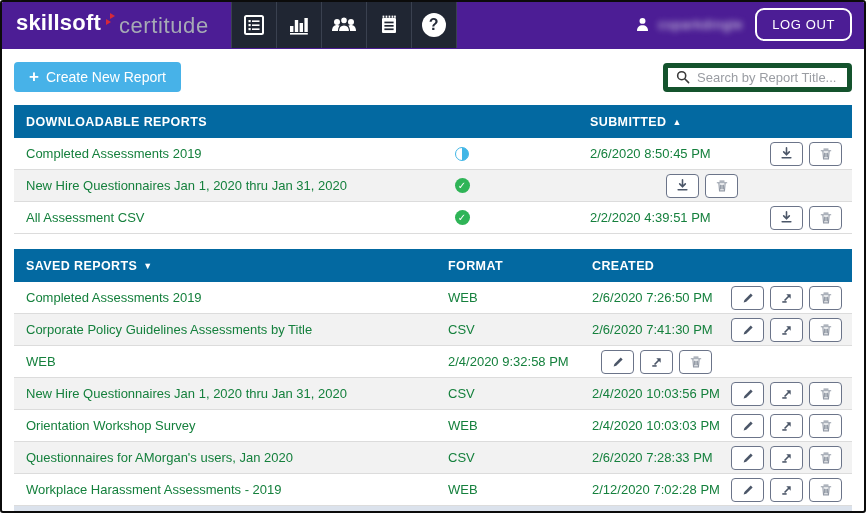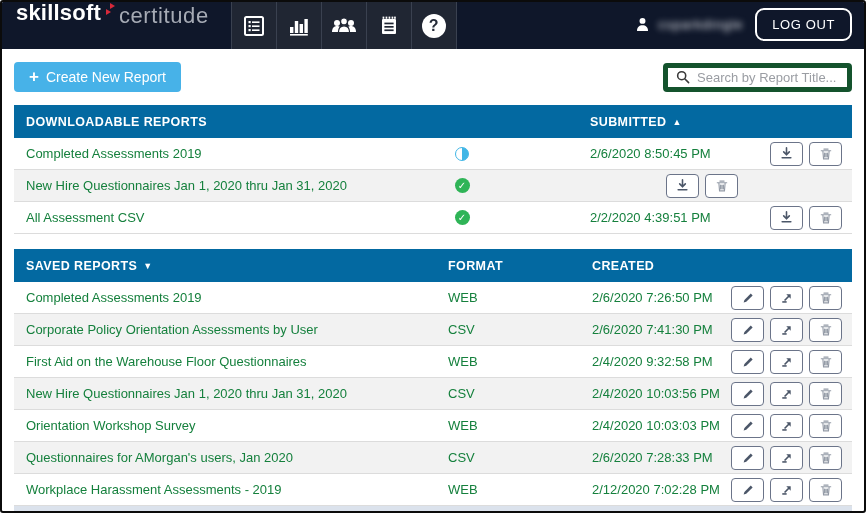--- a/index.html
+++ b/index.html
@@ -8,22 +8,22 @@
 
   .screen {
     width:866px; height:513px;
     border:2px solid #0b0b0b; border-radius:3px;
     background:#ffffff; overflow:hidden;
     position:relative; display:flex; flex-direction:column;
   }
 
   
   .topbar {
-    height:47px; background:#0f172a; flex:0 0 47px;
-    display:flex; padding:0 12px 2px 14px;
+    height:47px; background:#4c1d95; flex:0 0 47px;
+    display:flex; align-items:center; padding:0 12px 2px 14px;
   }
   .logo { display:flex; align-items:flex-start; line-height:1; user-select:none; }
   .logo .brand { color:#ffffff; font-weight:bold; font-size:22px; letter-spacing:0.2px; }
   .logo .mark { width:16px; height:16px; margin:0 1px 0 1px; }
   .logo .product { color:#a6abb5; font-weight:300; font-size:22px; letter-spacing:0.6px; margin-top:3px; }
 
   .nav-icons { display:flex; margin-left:22px; height:47px; border-left:1px solid #3a4150; }
   .nav-cell {
     width:45px; height:47px; display:flex; align-items:center; justify-content:center;
     border-right:1px solid #3a4150; background:#202633; cursor:pointer;
@@ -308,21 +308,21 @@
           </button>
           <button class="icon-btn">
             <svg width="14" height="14" viewBox="0 0 16 16">
               <path d="M5.6 2.4 h4.8 M2.6 4.3 h10.8 M4.4 4.3 l.8 9.3 h5.6 l.8-9.3 M6.4 6.8 v4.6 M8 6.8 v4.6 M9.6 6.8 v4.6" fill="none" stroke="#939aa6" stroke-width="1.3" stroke-linecap="round"></path>
             </svg>
           </button>
         </div>
       </div>
 
       <div class="tbl-row sv-grid alt">
-        <div class="cell-title">Corporate Policy Orientation Assessments by User</div>
+        <div class="cell-title">Corporate Policy Guidelines Assessments by Title</div>
         <div class="cell-format">CSV</div>
         <div class="cell-created">2/6/2020 7:41:30 PM</div>
         <div class="cell-actions">
           <button class="icon-btn">
             <svg width="14" height="14" viewBox="0 0 16 16">
               <path d="M3 13.2 l.9-3 7.3-7.3 2.1 2.1 -7.3 7.3 z" fill="#4b5668"></path>
             </svg>
           </button>
           <button class="icon-btn">
             <svg width="14" height="14" viewBox="0 0 16 16">
@@ -333,21 +333,20 @@
           </button>
           <button class="icon-btn">
             <svg width="14" height="14" viewBox="0 0 16 16">
               <path d="M5.6 2.4 h4.8 M2.6 4.3 h10.8 M4.4 4.3 l.8 9.3 h5.6 l.8-9.3 M6.4 6.8 v4.6 M8 6.8 v4.6 M9.6 6.8 v4.6" fill="none" stroke="#939aa6" stroke-width="1.3" stroke-linecap="round"></path>
             </svg>
           </button>
         </div>
       </div>
 
       <div class="tbl-row sv-grid">
-        <div class="cell-title">First Aid on the Warehouse Floor Questionnaires</div>
         <div class="cell-format">WEB</div>
         <div class="cell-created">2/4/2020 9:32:58 PM</div>
         <div class="cell-actions">
           <button class="icon-btn">
             <svg width="14" height="14" viewBox="0 0 16 16">
               <path d="M3 13.2 l.9-3 7.3-7.3 2.1 2.1 -7.3 7.3 z" fill="#4b5668"></path>
             </svg>
           </button>
           <button class="icon-btn">
             <svg width="14" height="14" viewBox="0 0 16 16">

